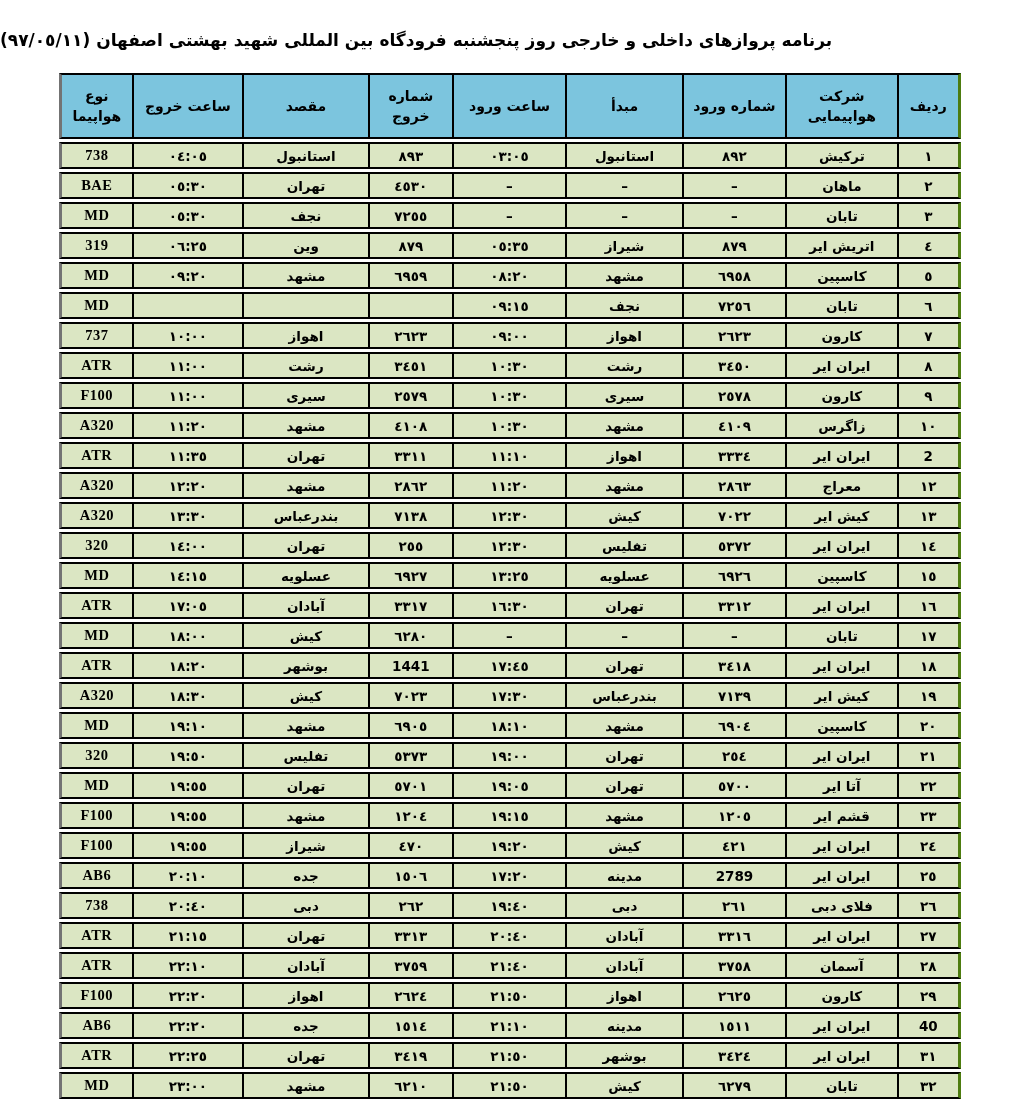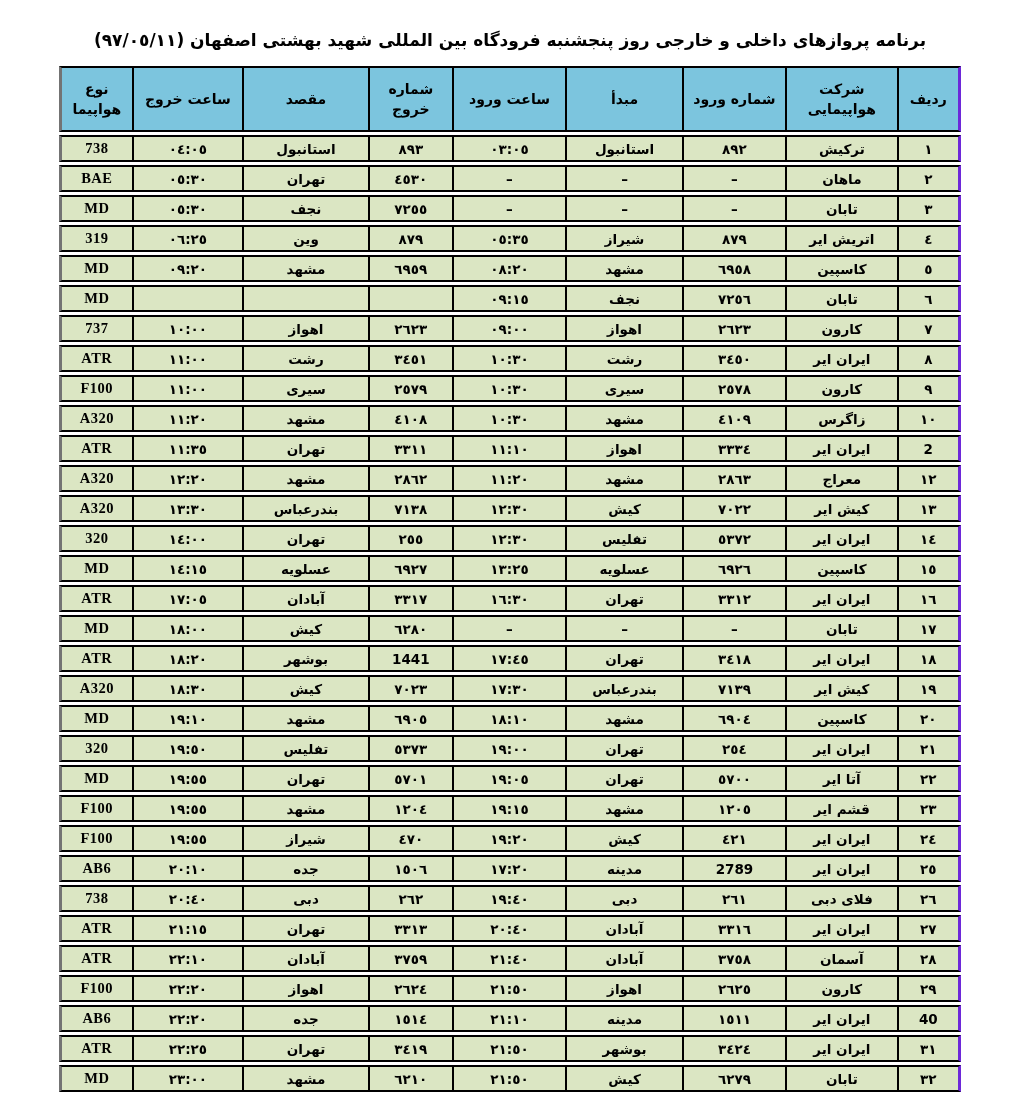--- a/index.html
+++ b/index.html
@@ -13,25 +13,25 @@
     direction: rtl;
     color: #000;
   }
   .page {
     width: 1020px;
     min-height: 1102px;
     box-sizing: border-box;
     padding-top: 30px;
   }
   .title {
-    text-align: center;
+    text-align: left;
     font-weight: bold;
     font-size: 17px;
     letter-spacing: 0px;
-    margin: 0 0 13px 0;
+    margin: 0 0 20px 0;
     color: #000;
   }
   table.flights {
     margin: 0 auto;
     width: 902px;
     table-layout: fixed;
     border-collapse: separate;
     border-spacing: 0 3px;
   }
   
@@ -47,21 +47,21 @@
 
   th, td {
     border-top: 2px solid #000;
     border-bottom: 2px solid #000;
     border-left: 2px solid #000;
     text-align: center;
     vertical-align: middle;
     overflow: hidden;
   }
   th:first-child, td:first-child {
-    border-right: 3px solid #6d28d9;
+    border-right: 3px solid #4d7c0f;
   }
   th:last-child, td:last-child {
     border-left: 3px solid #737373;
   }
   thead th {
     background: #7cc5de;
     font-weight: bold;
     font-size: 14px;
     height: 58px;
     line-height: 1.45;

